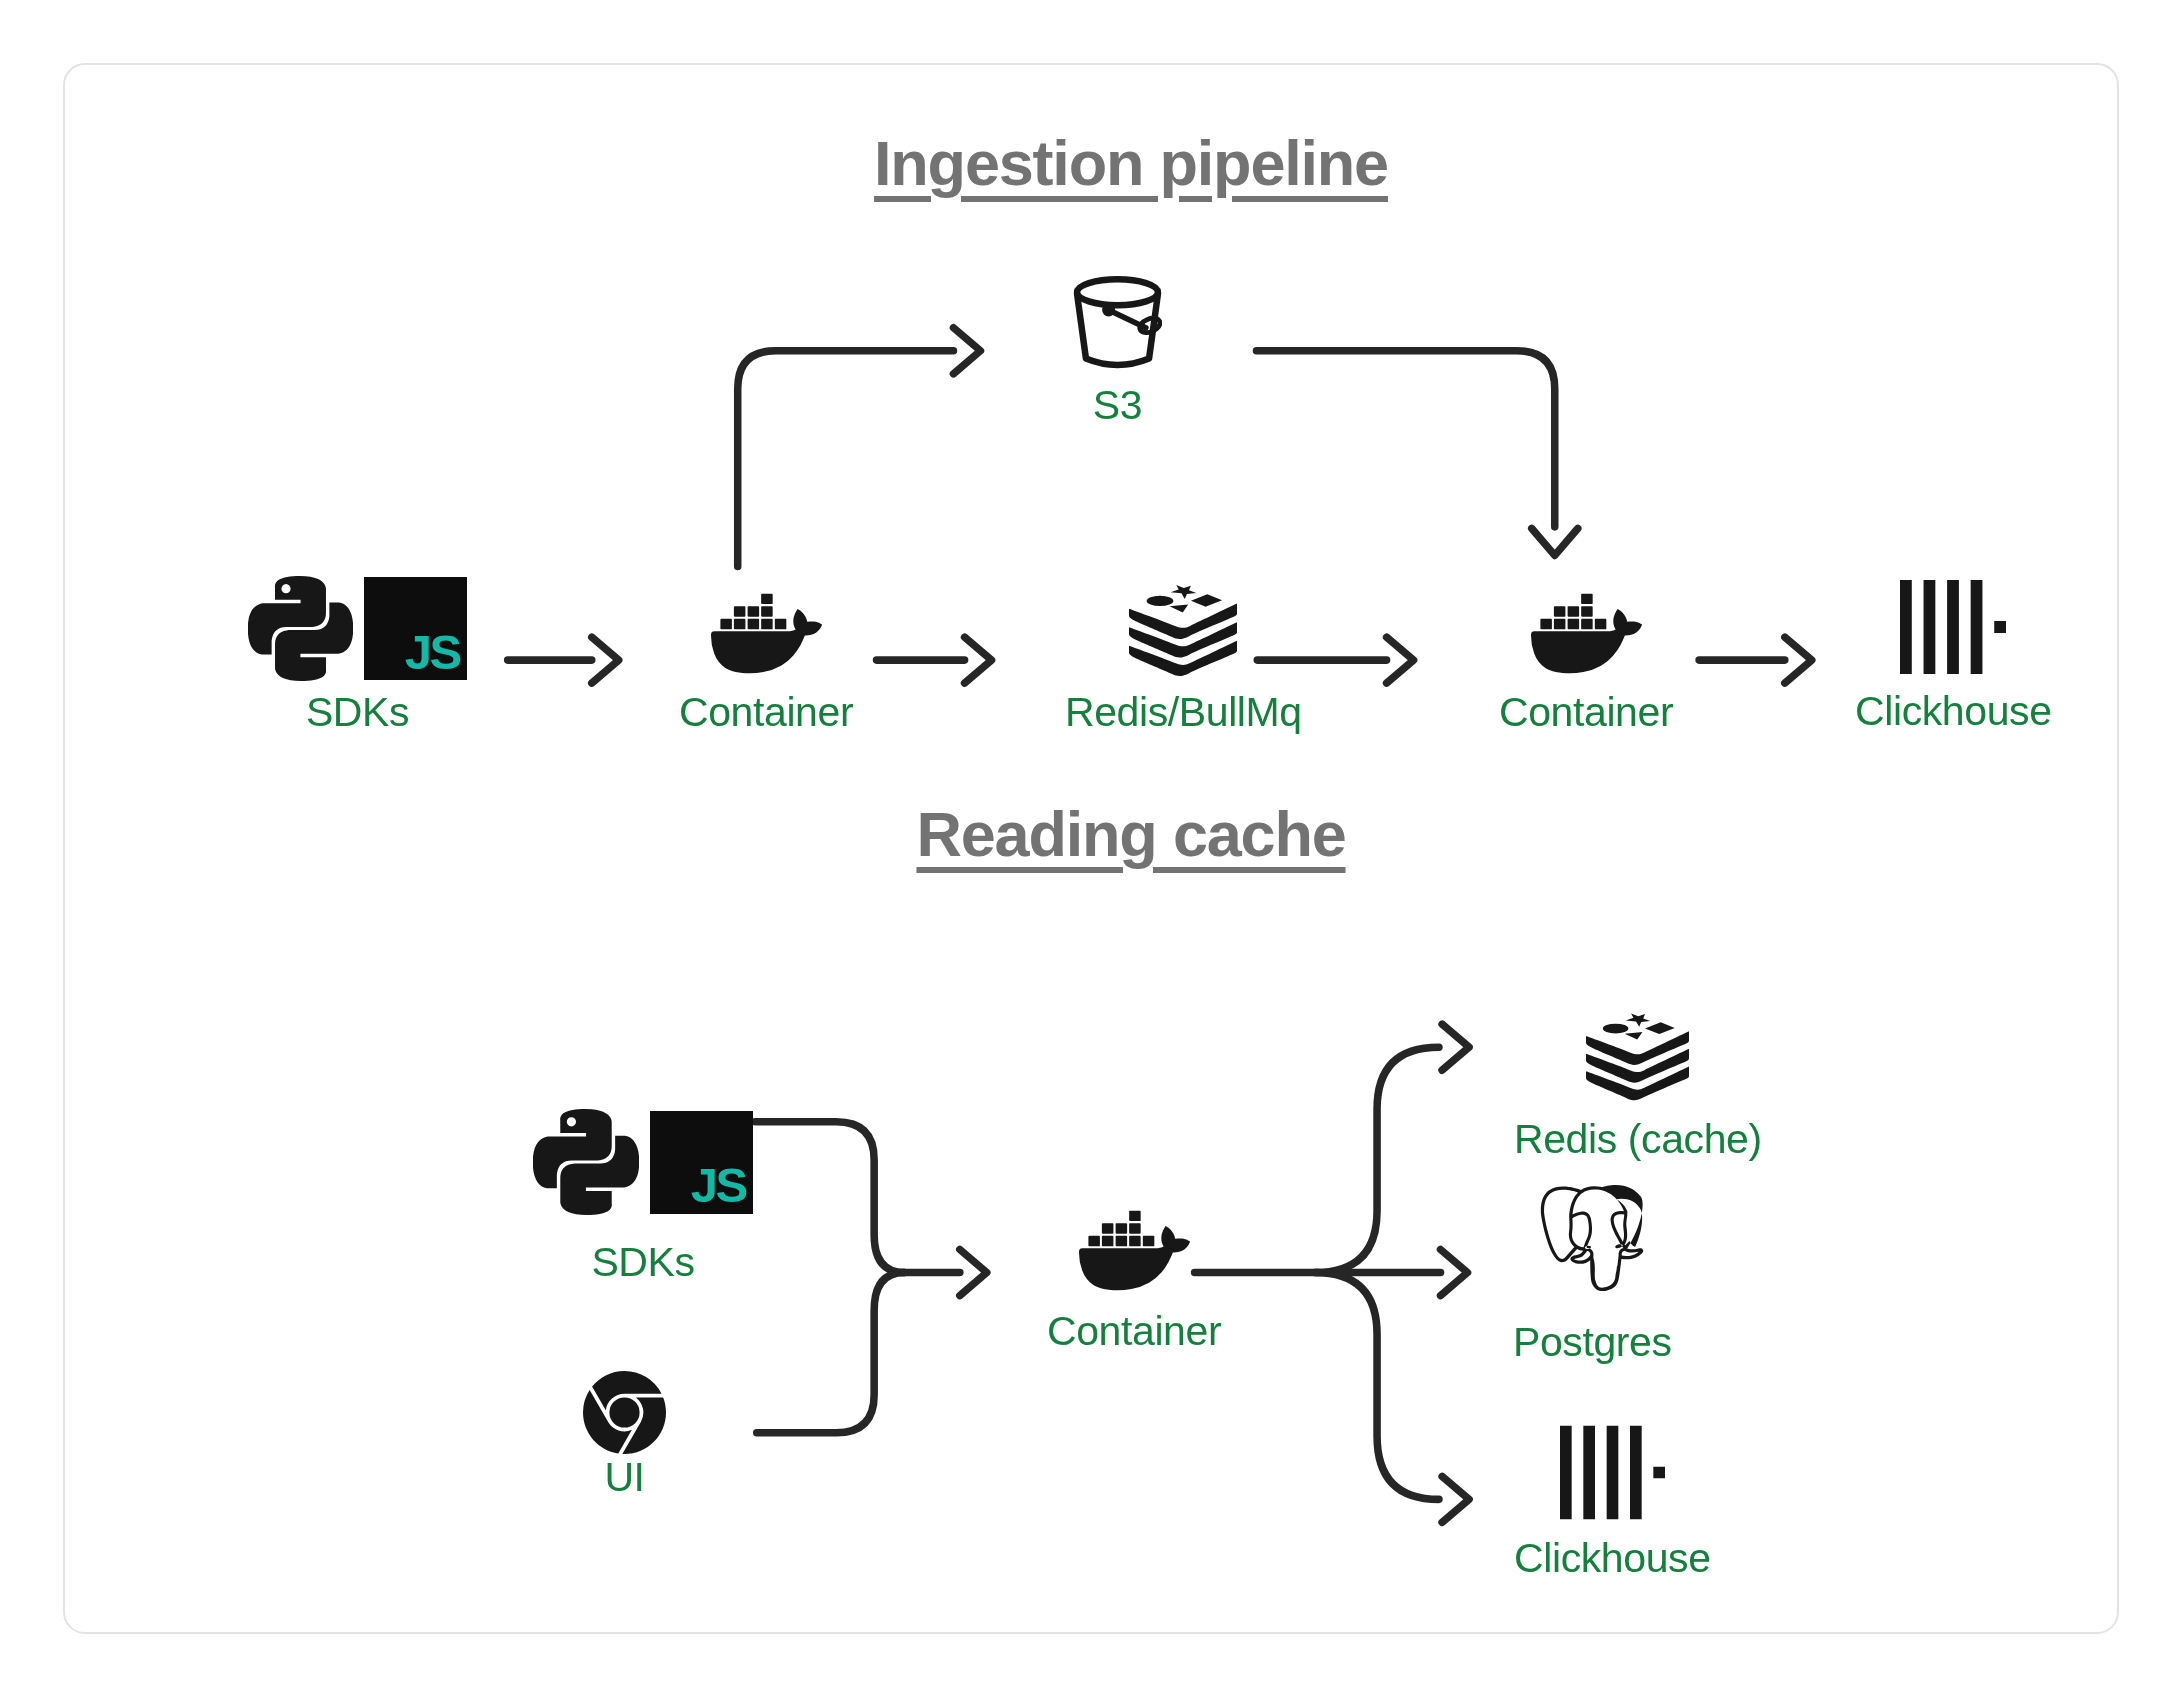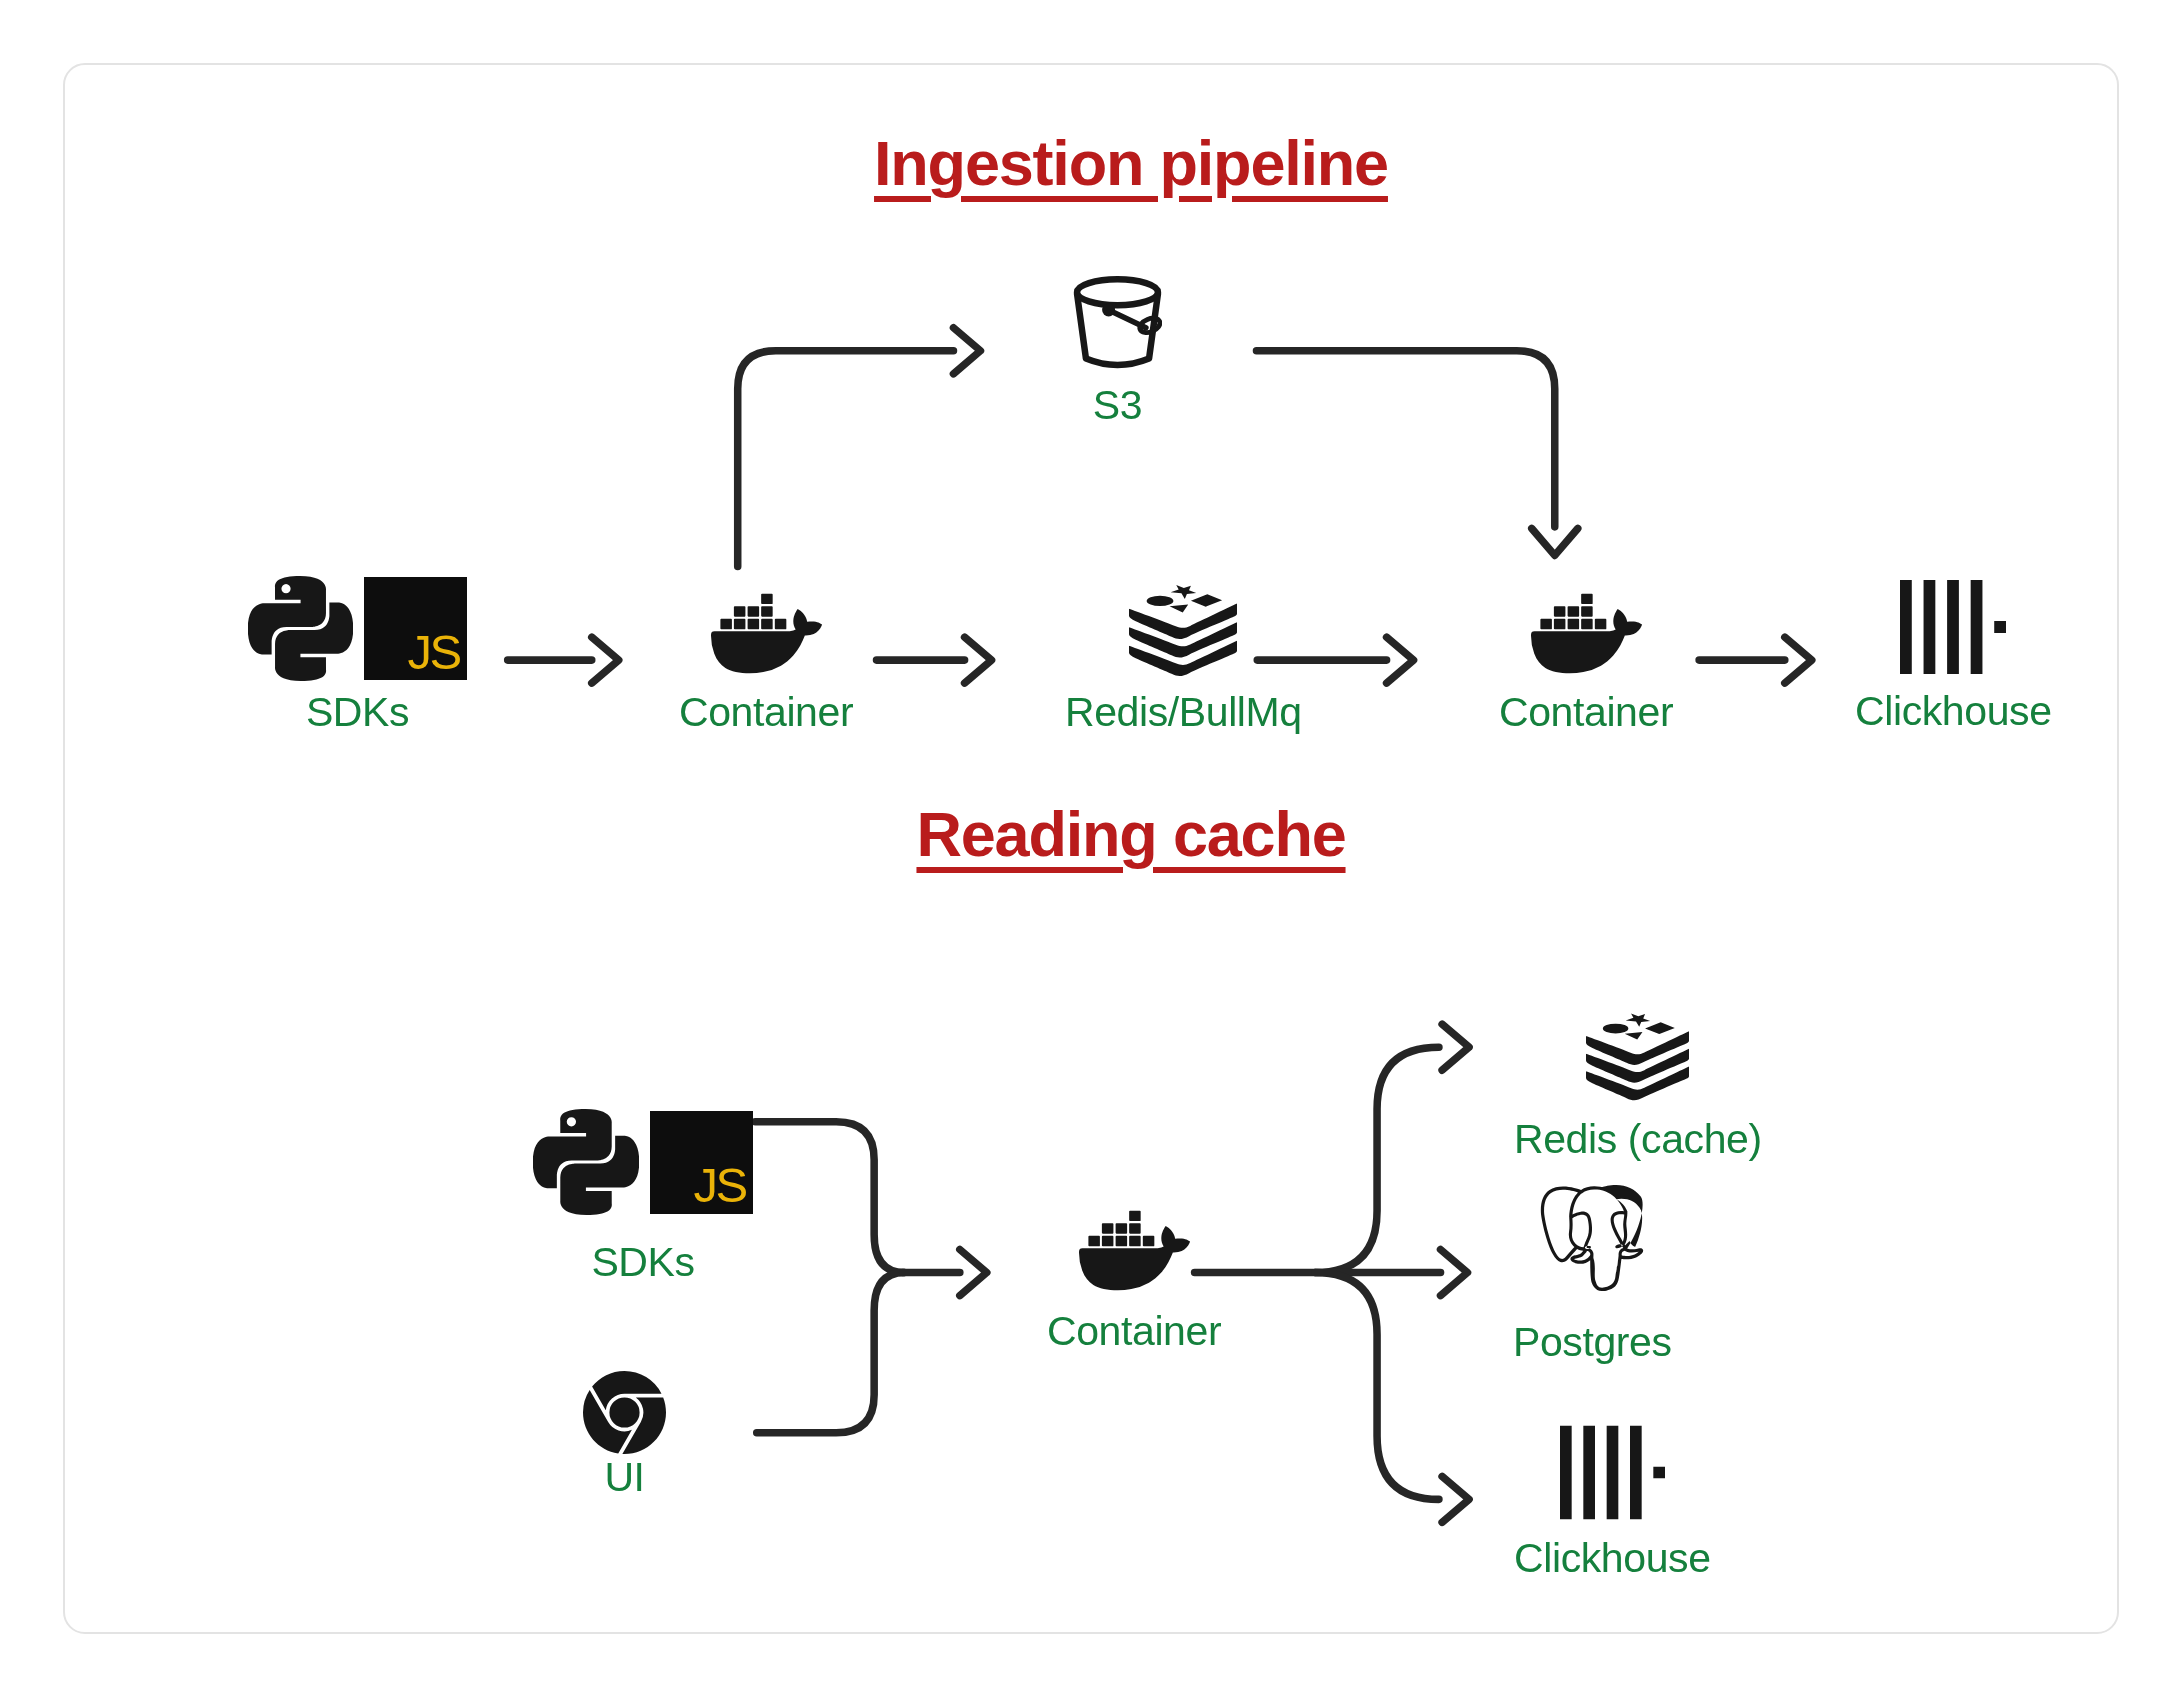--- a/index.html
+++ b/index.html
@@ -9,34 +9,34 @@
     font-family:"Liberation Sans", sans-serif;
     overflow:hidden;
   }
   .card{
     position:absolute;left:63px;top:63px;width:2056px;height:1571px;
     background:#ffffff;border:2.4px solid #e3e3e3;border-radius:22px;
     box-sizing:border-box;
   }
   .title{
     position:absolute;left:298px;width:1666px;text-align:center;
-    font-size:63px;font-weight:700;color:#b91c1c;letter-spacing:-1.2px;
+    font-size:63px;font-weight:700;color:#737373;letter-spacing:-1.2px;
     text-decoration-line:underline;text-decoration-thickness:5.6px;text-underline-offset:11px;
     text-decoration-skip-ink:auto;
   }
   #connectors{position:absolute;left:0;top:0;width:2183px;height:1701px;}
   #connectors path{fill:none;stroke:#262626;stroke-width:9.5;stroke-linecap:round;stroke-linejoin:round;}
   .node{position:absolute;display:flex;flex-direction:column;align-items:center;}
   .node .icons{display:flex;align-items:center;gap:11px;}
   .node .label{font-size:41px;color:#15803d;white-space:nowrap;letter-spacing:-0.4px;line-height:1.15;}
   .icon{display:block;fill:#171717;}
   .jsbox{position:relative;background:#0d0d0d;}
   .jsbox span{
-    position:absolute;right:7.1px;bottom:3.2px;color:#eab308;
-    font-weight:400;font-size:49px;letter-spacing:-2.4px;line-height:1;margin-top:24px;
+    position:absolute;right:7.1px;bottom:3.2px;color:#14b8a6;
+    font-weight:700;font-size:49px;letter-spacing:-2.4px;line-height:1;margin-top:24px;
   }
 </style>
 </head>
 <body>
 
 <div class="card"></div>
 
 <div class="title" style="top:127px;">Ingestion pipeline</div>
 <div class="title" style="top:798px;">Reading cache</div>
 

